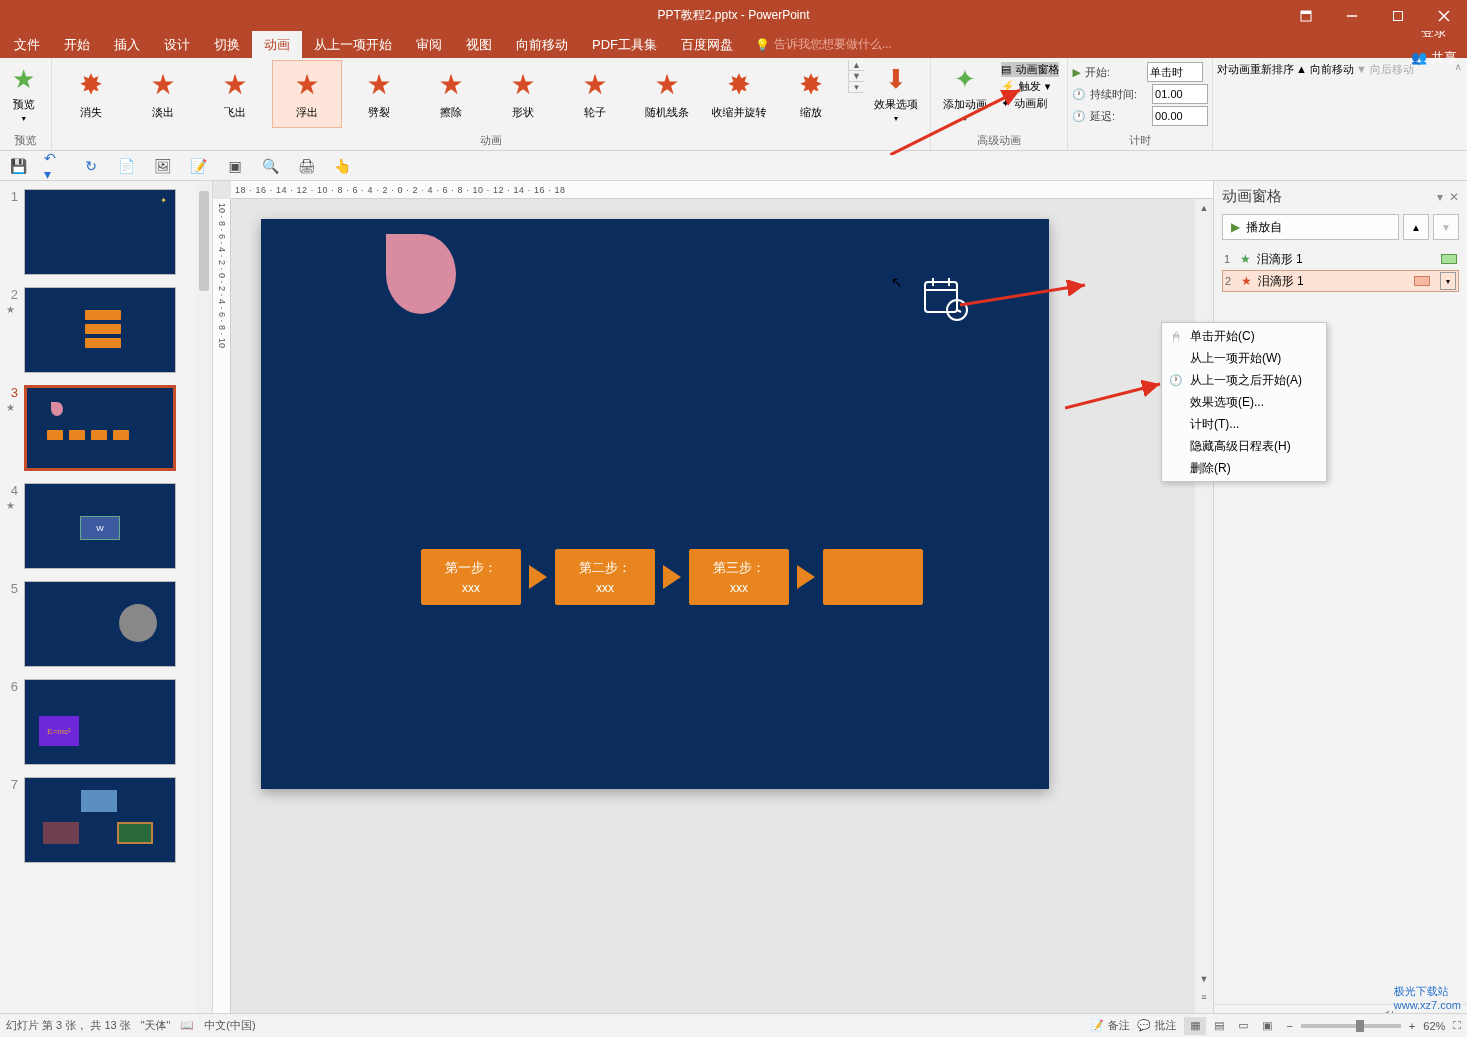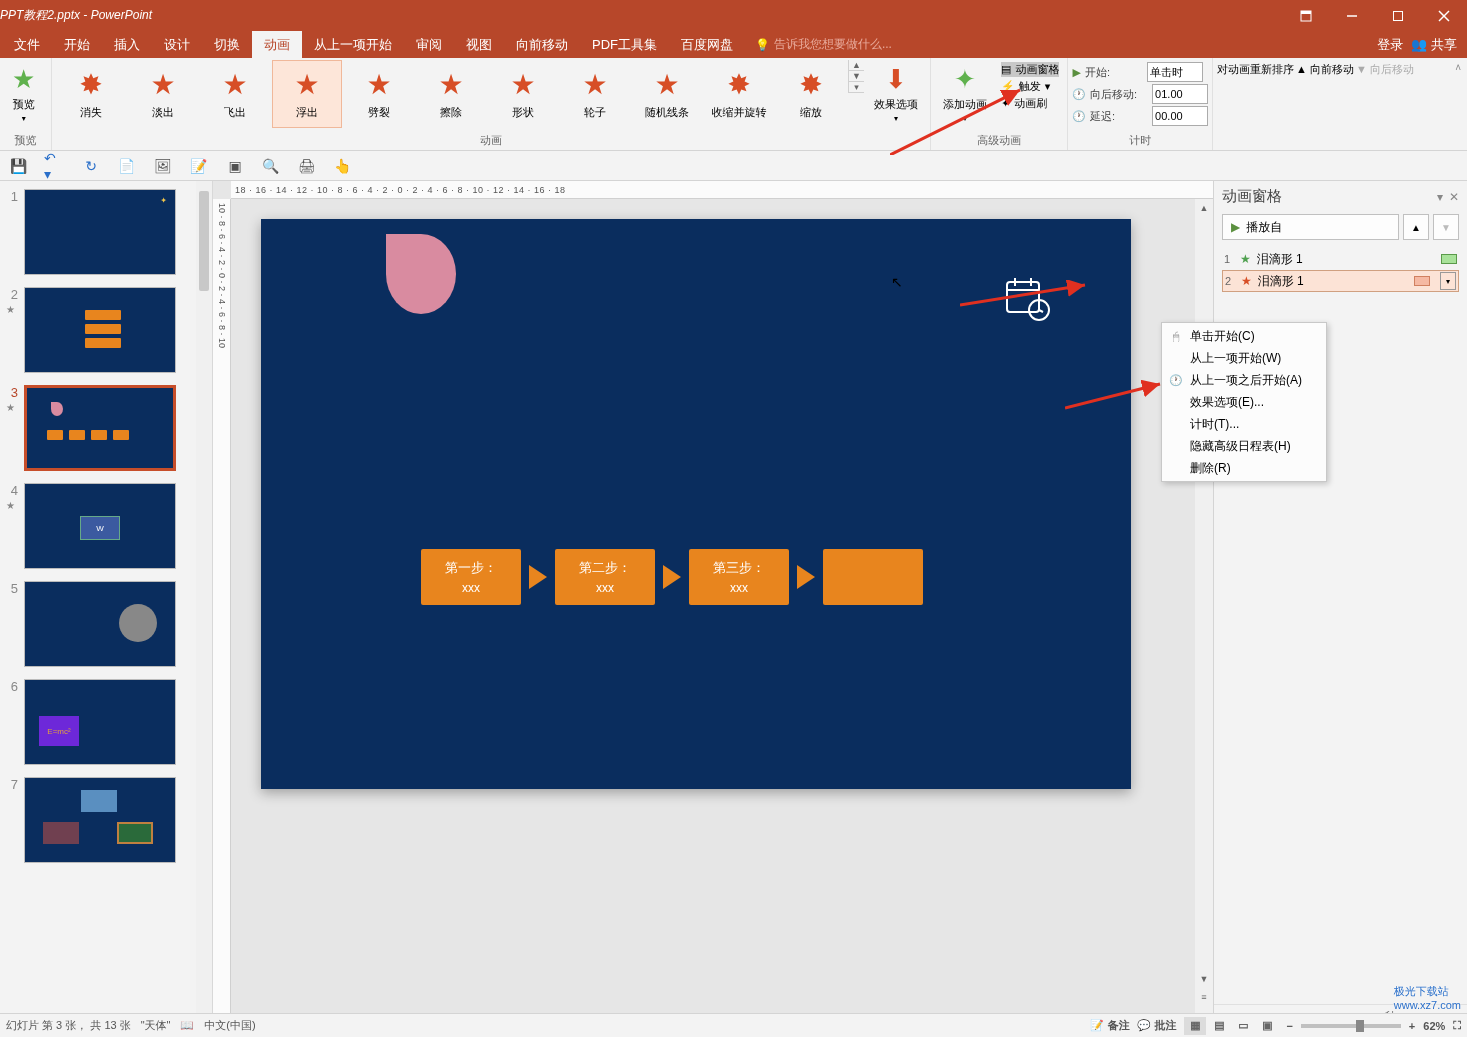--- a/index.html
+++ b/index.html
@@ -1,29 +1,29 @@
 <!DOCTYPE html>
 <html><head>
 <meta charset="utf-8">
 <style>
 * { margin: 0; padding: 0; box-sizing: border-box; font-family: "Microsoft YaHei", sans-serif; }
 body { background: #e6e6e6; overflow: hidden; width: 1467px; height: 1037px; position: relative; }
 
 
 .titlebar { height: 31px; background: #b7472a; color: #fff; display: flex; align-items: center; position: relative; }
-.titlebar-title { flex: 1; text-align: left; font-size: 12px; font-style: italic; }
+.titlebar-title { flex: 1; text-align: center; font-size: 12px; }
 .titlebar-ctrls { display: flex; position: absolute; right: 0; top: 0; }
 .titlebar-btn { width: 46px; height: 31px; display: flex; align-items: center; justify-content: center; color: #fff; font-size: 12px; }
 .titlebar-btn svg { width: 12px; height: 12px; }
 
 
 .ribbon-tabs { height: 27px; background: #b7472a; color: #fff; display: flex; align-items: center; padding: 0 2px; font-size: 13px; }
 .ribbon-tab { padding: 0 12px; height: 27px; display: flex; align-items: center; }
 .ribbon-tab.active { background: #f3f3f3; color: #b7472a; }
-.ribbon-right { margin-left: auto; display: flex; gap: 8px; align-items: center; padding-right: 8px; }
+.ribbon-right { margin-left: auto; display: flex; gap: 8px; align-items: center; padding-right: 8px; flex-direction: column; }
 .tell-me { color: #e8a99a; font-size: 12px; display: flex; align-items: center; gap: 4px; margin-left: 10px; }
 
 
 .ribbon { height: 93px; background: #f3f3f3; border-bottom: 1px solid #d4d4d4; display: flex; }
 .ribbon-group { border-right: 1px solid #e0e0e0; display: flex; flex-direction: column; padding: 2px 4px 0 4px; }
 .ribbon-group-content { flex: 1; display: flex; align-items: flex-start; gap: 2px; }
 .ribbon-group-label { text-align: center; font-size: 11px; color: #666; padding: 2px 0; }
 .anim-btn { width: 70px; height: 68px; display: flex; flex-direction: column; align-items: center; justify-content: center; gap: 4px; font-size: 11px; }
 .anim-btn.selected { background: #fde6d9; border: 1px solid #f0b89a; }
 .anim-btn .star { font-size: 28px; }
@@ -56,21 +56,21 @@
 .thumb-num { width: 18px; font-size: 13px; color: #888; text-align: right; padding-right: 6px; }
 .thumb-num.sel { color: #b7472a; }
 .thumb-star { font-size: 10px; color: #888; margin-top:2px;}
 .thumb-slide { width: 152px; height: 86px; background: #0a2d5e; border: 1px solid #bbb; position: relative; overflow:hidden;}
 .thumb-slide.selected { border: 3px solid #c74e2a; }
 
 .editor { flex: 1; background: #e6e6e6; position: relative; }
 .ruler-h { height: 18px; background: #fbfbfb; border-bottom: 1px solid #d0d0d0; margin-left: 18px; font-size: 9px; color: #555; display:flex; align-items:center; padding-left:4px; letter-spacing:0.5px; overflow:hidden;}
 .ruler-v { position: absolute; left: 0; top: 18px; bottom: 0; width: 18px; background: #fbfbfb; border-right: 1px solid #d0d0d0; font-size: 9px; color: #555; writing-mode: vertical-lr; display:flex; align-items:center; padding-top:4px;}
 .canvas-wrap { position: absolute; left: 18px; top: 18px; right: 18px; bottom: 18px; overflow: hidden; }
-.slide-canvas { position: absolute; left: 30px; top: 20px; width: 870px; height: 570px; background: #0a2d5e; box-shadow: 0 4px 12px rgba(0,0,0,.3); }
+.slide-canvas { position: absolute; left: 30px; top: 20px; width: 788px; height: 570px; background: #0a2d5e; box-shadow: 0 4px 12px rgba(0,0,0,.3); }
 .drop-shape { position: absolute; left: 125px; top: 15px; width: 70px; height: 80px; background: #d98ba0; border-radius: 0 50% 50% 50%; }
 .calendar-icon { position: absolute; right: 80px; top: 55px; color: #fff; font-size: 48px; }
 .flow-row { position: absolute; left: 160px; top: 330px; display: flex; align-items: center; gap: 8px; }
 .flow-box { width: 100px; height: 56px; background: #e8851e; color: #fff; display: flex; flex-direction: column; align-items: center; justify-content: center; font-size: 13px; border-radius:2px;}
 .flow-box .step { font-size: 13px; }
 .flow-box .val { font-size: 12px; margin-top:4px;}
 .flow-arrow { width: 0; height: 0; border-top: 12px solid transparent; border-bottom: 12px solid transparent; border-left: 18px solid #e8851e; }
 .tag { position:absolute; width:16px; height:14px; background:#fff; border:1px solid #999; font-size:10px; display:flex; align-items:center; justify-content:center; color:#333;}
 .editor-scroll-v { position:absolute; right:0; top:18px; bottom:0; width:18px; background:#f0f0f0;}
 .editor-scroll-v .sbtn { height:18px; display:flex; align-items:center; justify-content:center; font-size:9px; color:#666;}
@@ -95,21 +95,21 @@
 .context-menu { position: absolute; left: 1161px; top: 322px; width: 166px; background: #fcfcfc; border: 1px solid #c8c8c8; box-shadow: 2px 2px 6px rgba(0,0,0,.2); font-size: 12px; padding: 2px 0; z-index: 100; }
 .context-item { height: 22px; display: flex; align-items: center; padding: 0 10px 0 28px; position: relative; }
 .context-item .ico { position: absolute; left: 6px; width: 16px; text-align: center; font-size: 11px; color: #666; }
 
 
 .arrow { position: absolute; pointer-events: none; z-index: 50; }
 .arrow svg { width: 100%; height: 100%; }
 
 
 .statusbar { height: 24px; background: #f3f3f3; border-top: 1px solid #d4d4d4; display: flex; align-items: center; font-size: 11px; color: #555; padding: 0 6px; gap: 10px; position:absolute; bottom:0; left:0; right:0;}
-.statusbar .right { margin-left: auto; display: flex; align-items: center; gap: 8px; font-weight: bold; }
+.statusbar .right { margin-left: auto; display: flex; align-items: center; gap: 8px; }
 .view-btns { display:flex; gap:2px;}
 .view-btn { width:22px; height:18px; border:1px solid transparent; display:flex; align-items:center; justify-content:center; font-size:11px; color:#666;}
 .view-btn.active{ background:#dcdcdc;}
 .zoom-slider { width:100px; height:4px; background:#c0c0c0; position:relative;}
 .zoom-slider .knob{ position:absolute; left:55px; top:-4px; width:8px; height:12px; background:#888;}
 
 
 .watermark { position: absolute; right: 6px; bottom: 26px; font-size: 11px; color: #2a6fc9; text-shadow: 0 0 2px #fff;}
 
 
@@ -270,21 +270,21 @@
   <div class="ribbon-group">
     <div class="ribbon-group-content">
       <div class="timing-items">
         <div class="timing-row">
             <span style="color:#5a8f3e;">▶</span>
             <span class="label">开始:</span>
             <input class="timing-input" value="单击时" style="">
           </div>
         <div class="timing-row">
             <span>🕐</span>
-            <span class="label">向后移动:</span>
+            <span class="label">持续时间:</span>
             <input class="timing-input" value="01.00" style="">
           </div>
         <div class="timing-row">
             <span>🕐</span>
             <span class="label">延迟:</span>
             <input class="timing-input" value="00.00" style="">
           </div>
       </div>
     </div>
     <div class="ribbon-group-label">计时</div>

